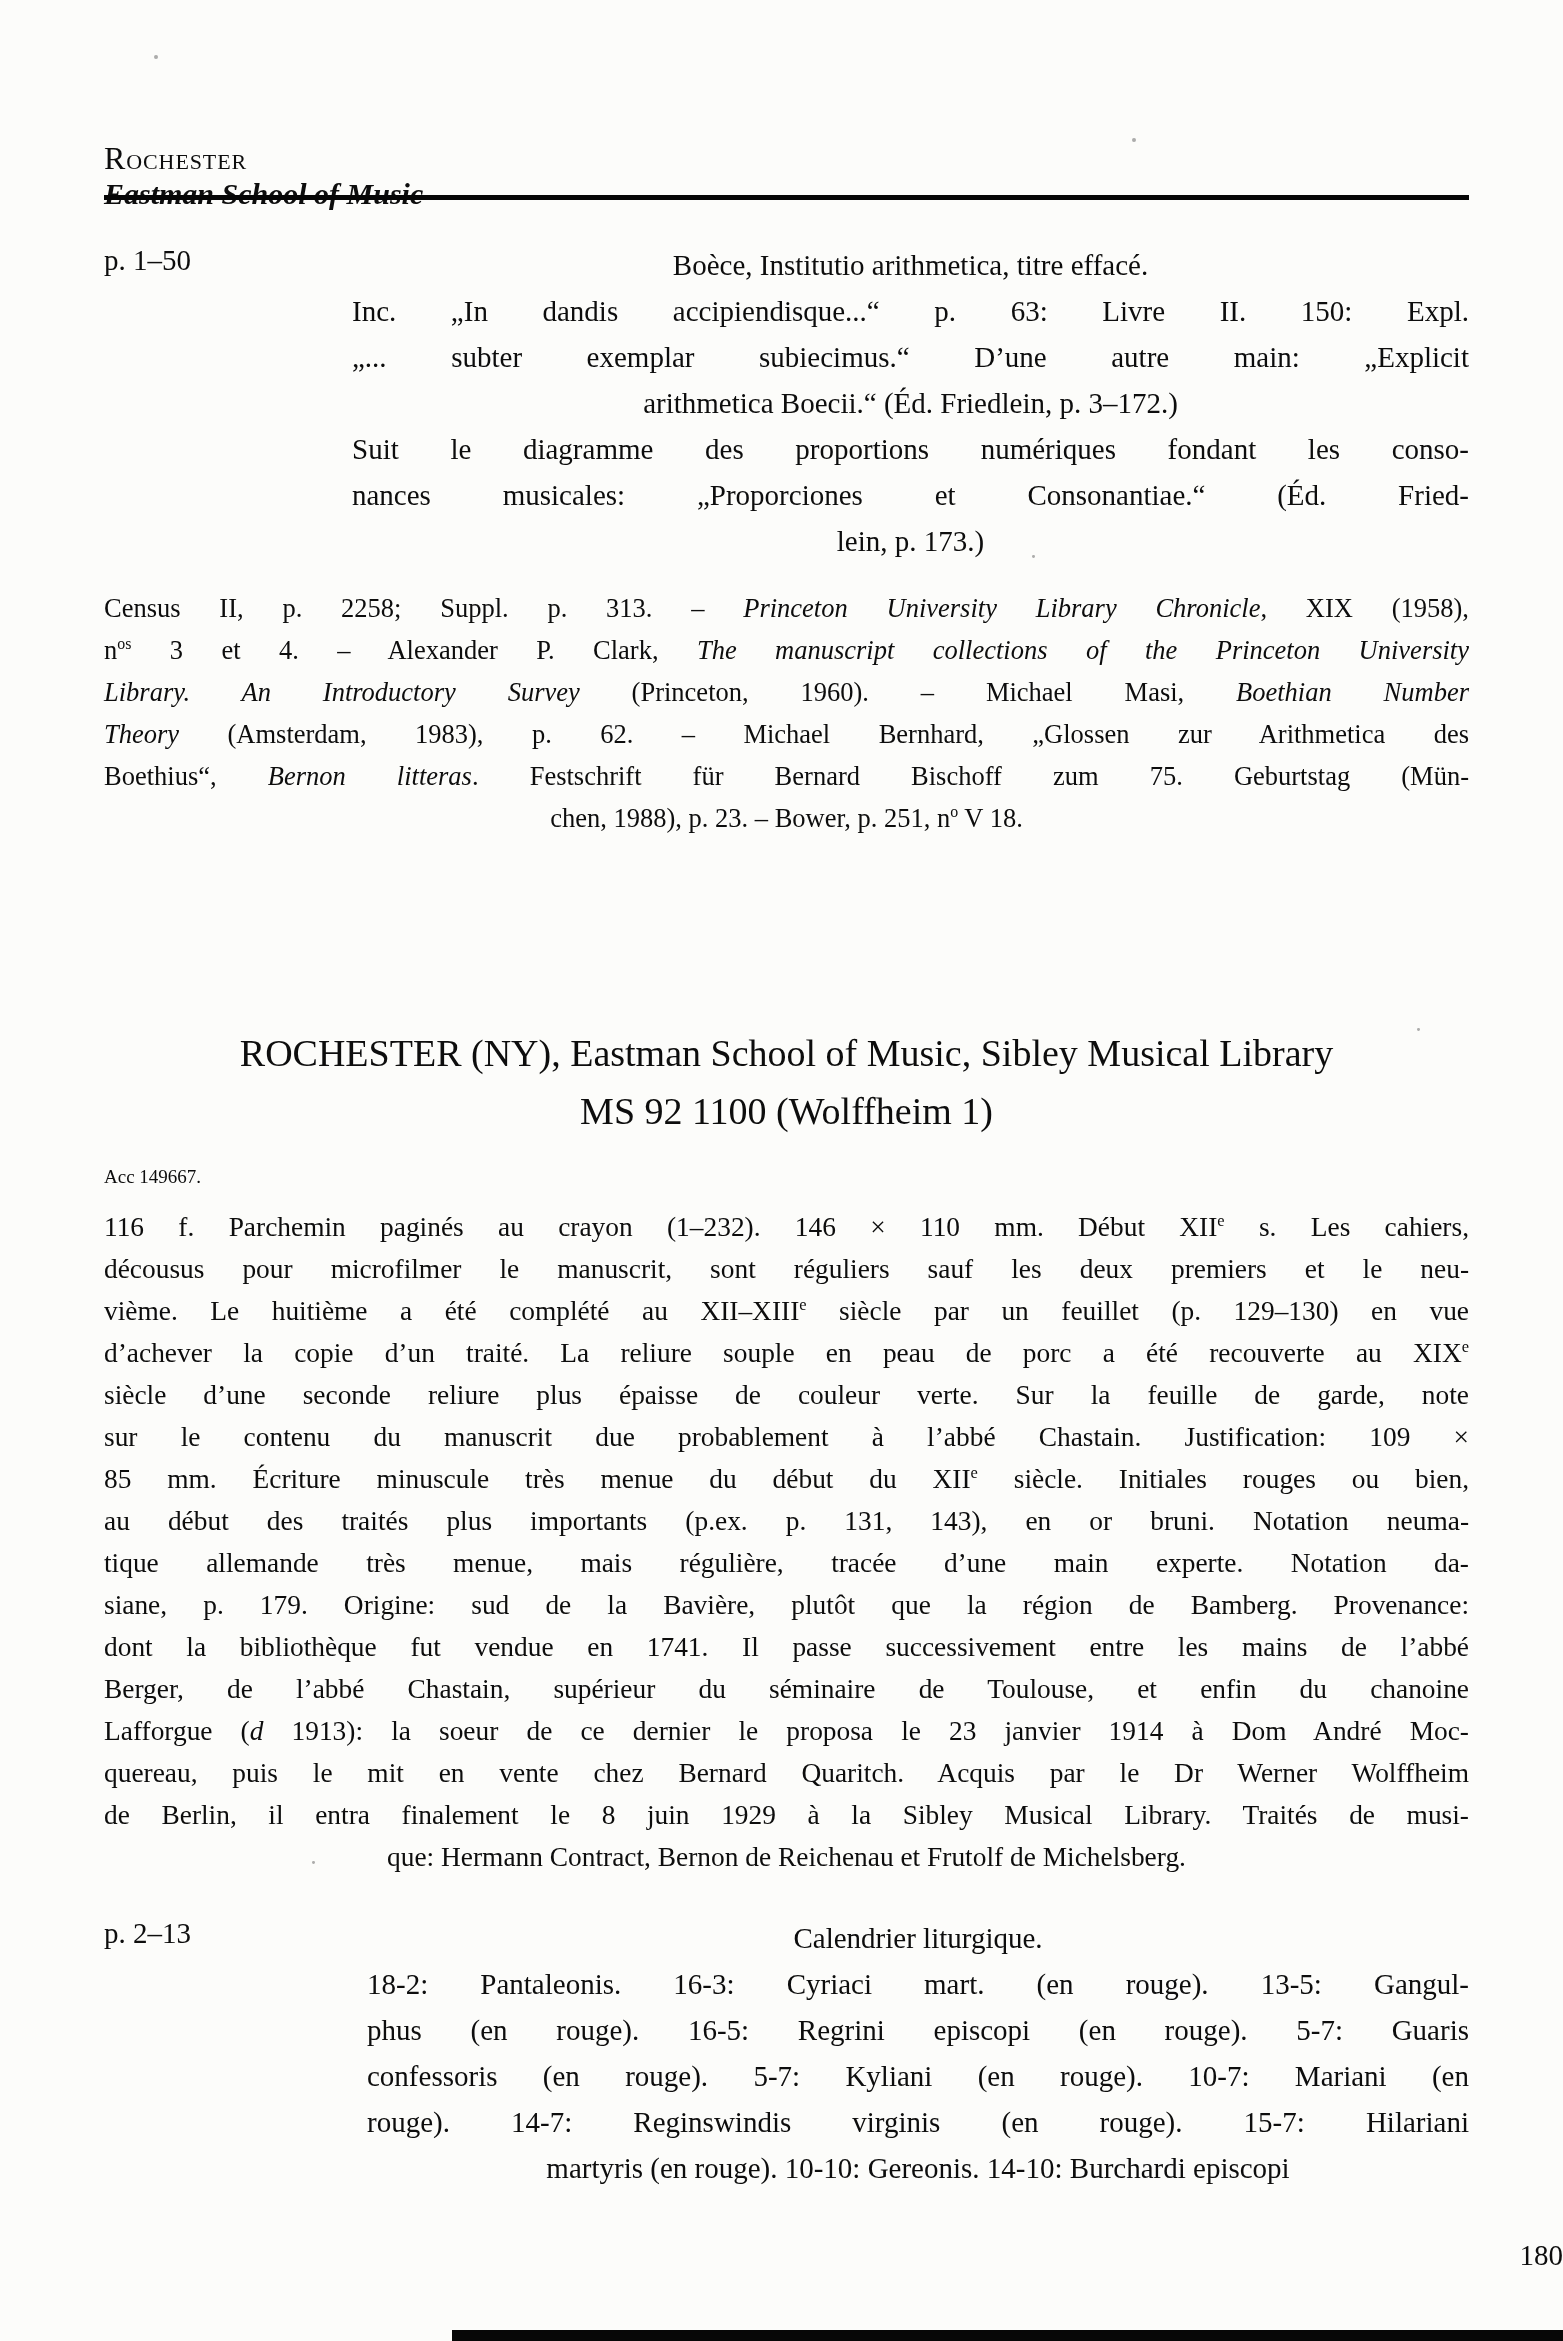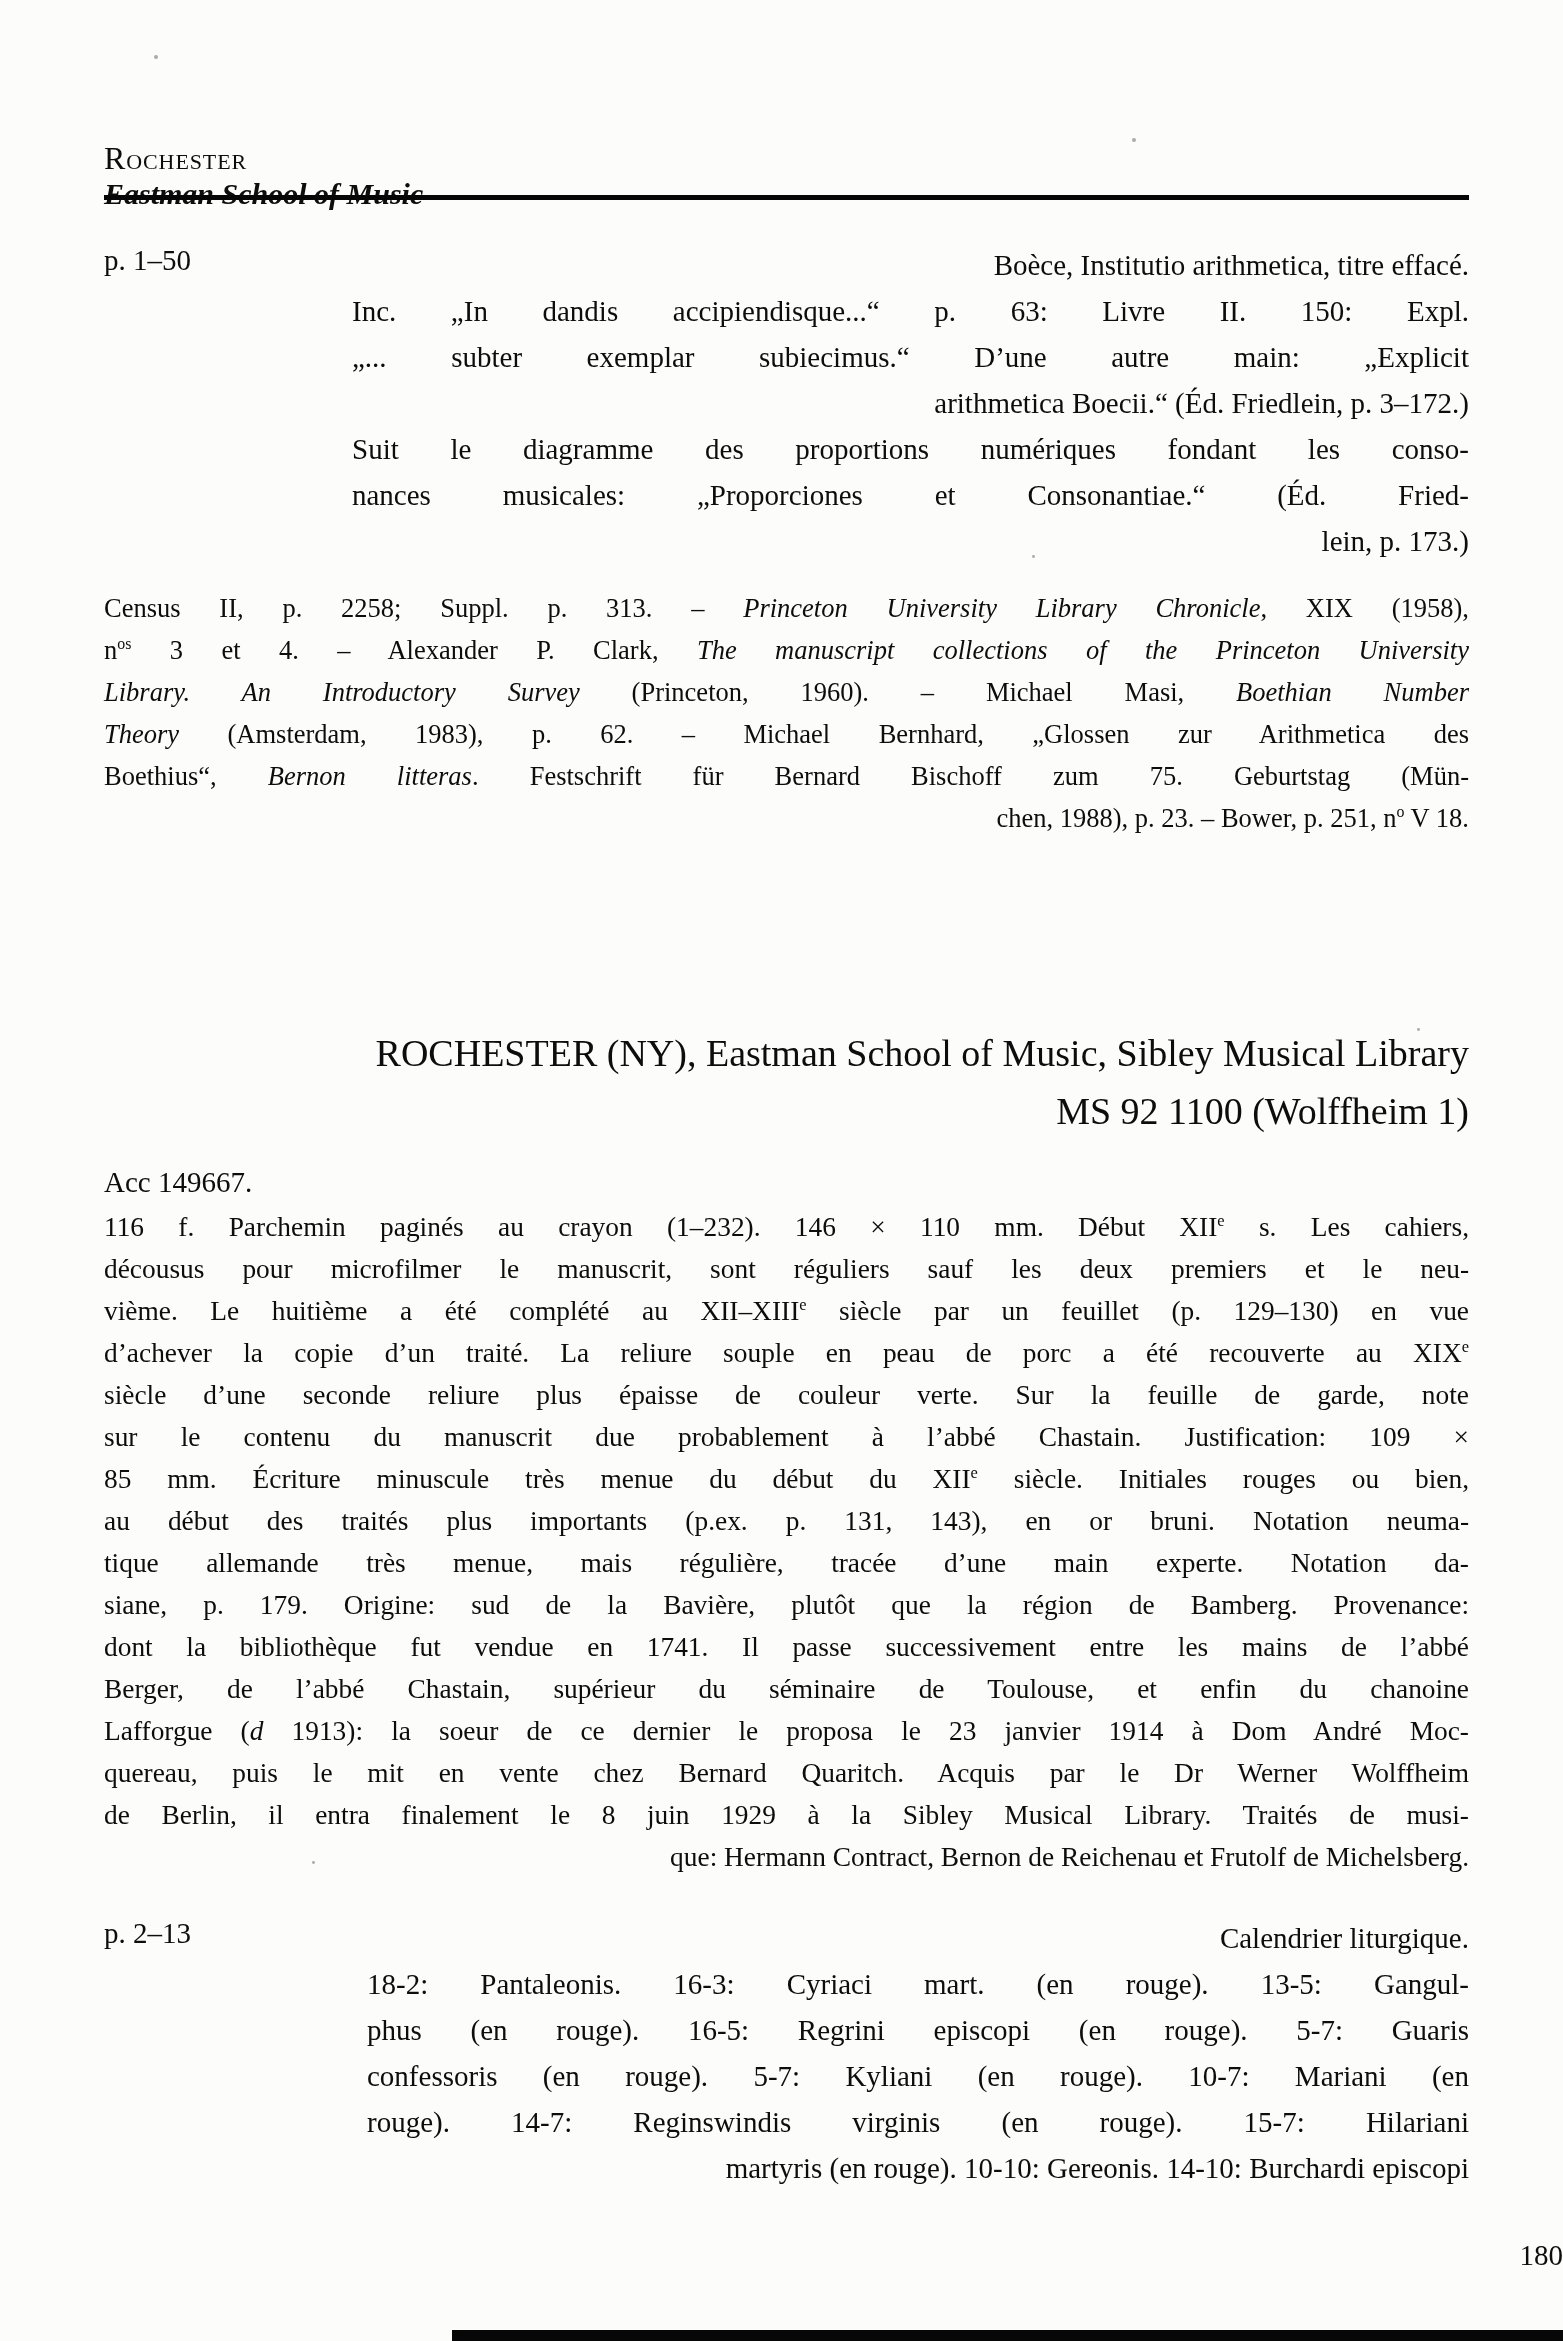--- a/index.html
+++ b/index.html
@@ -6,41 +6,41 @@
   .page{
     position:relative;
     width:1563px;height:2341px;
     margin:0 auto;
     background:#fcfcfa;
     color:#0d0d0d;
     font-family:"Liberation Serif", serif;
     overflow:hidden;
   }
   .abs{position:absolute;flex-direction:column;}
-  .line{text-align:right;white-space:normal;}
+  .line{text-align:center;white-space:normal;}
   .line.j{text-align:justify;text-align-last:justify;}
   sup{font-size:60%;vertical-align:super;line-height:0;margin-top:9px;}
   i{}
 
   
   .running-header{left:104px;top:140px;width:1365px;display:flex;justify-content:space-between;align-items:baseline;}
   .rh-left{font-variant:small-caps;font-size:32px;letter-spacing:0.9px;}
   .rh-right{font-style:italic;font-weight:bold;font-size:30px;}
   .header-rule{left:104px;top:195px;width:1365px;height:4.7px;background:#060606;}
 
   
   .entry1-label{left:104px;top:244px;font-size:29px;}
   .entry1-body{left:352px;top:242px;width:1117px;font-size:29px;line-height:46px;}
 
   
   .biblio{left:104px;top:587px;width:1365px;font-size:26.5px;line-height:42px;}
 
   
   .section-heading{left:104px;top:1024px;width:1365px;font-size:38px;line-height:58px;}
-  .accession{left:104px;top:1166px;font-size:29px;}
+  .accession{left:104px;top:1166px;font-size:19px;}
   .description{left:104px;top:1206px;width:1365px;font-size:27.4px;line-height:42px;}
 
   
   .cal-label{left:104px;top:1917px;font-size:29px;}
   .cal-body{left:367px;top:1915px;width:1102px;font-size:29px;line-height:46px;}
 
   .page-number{left:0;top:2239px;width:1563px;text-align:right;font-size:29px;}
   .scan-bar{left:452px;top:2330px;width:1111px;height:11.4px;background:#070707;}
   .speck{position:absolute;background:#6a6a6a;border-radius:50%;opacity:.55;}
 </style>

